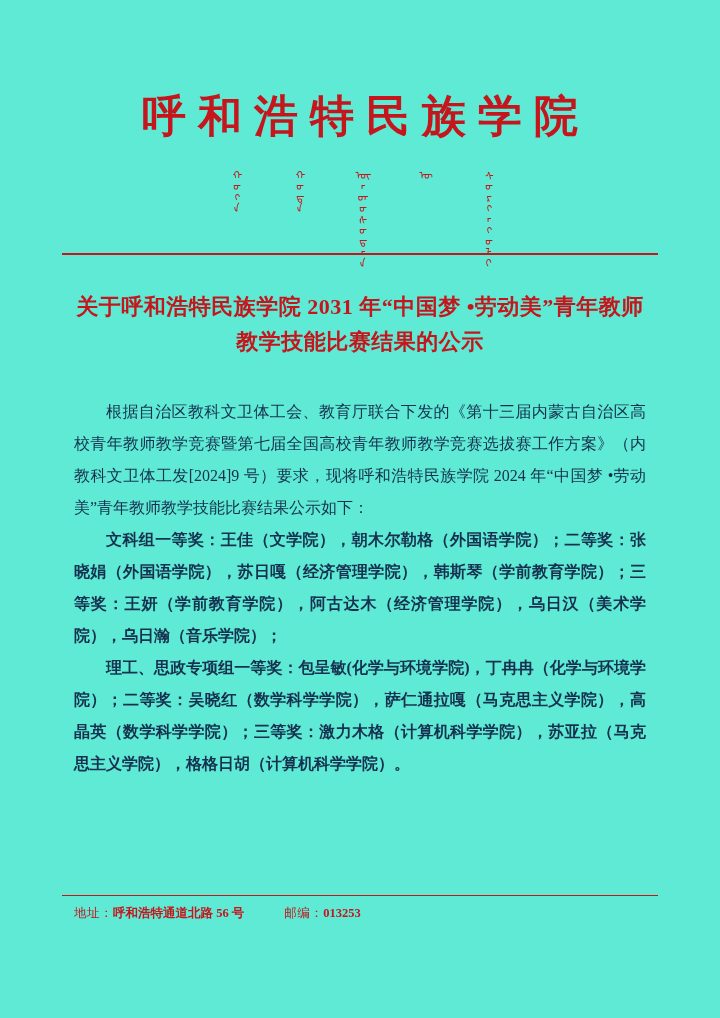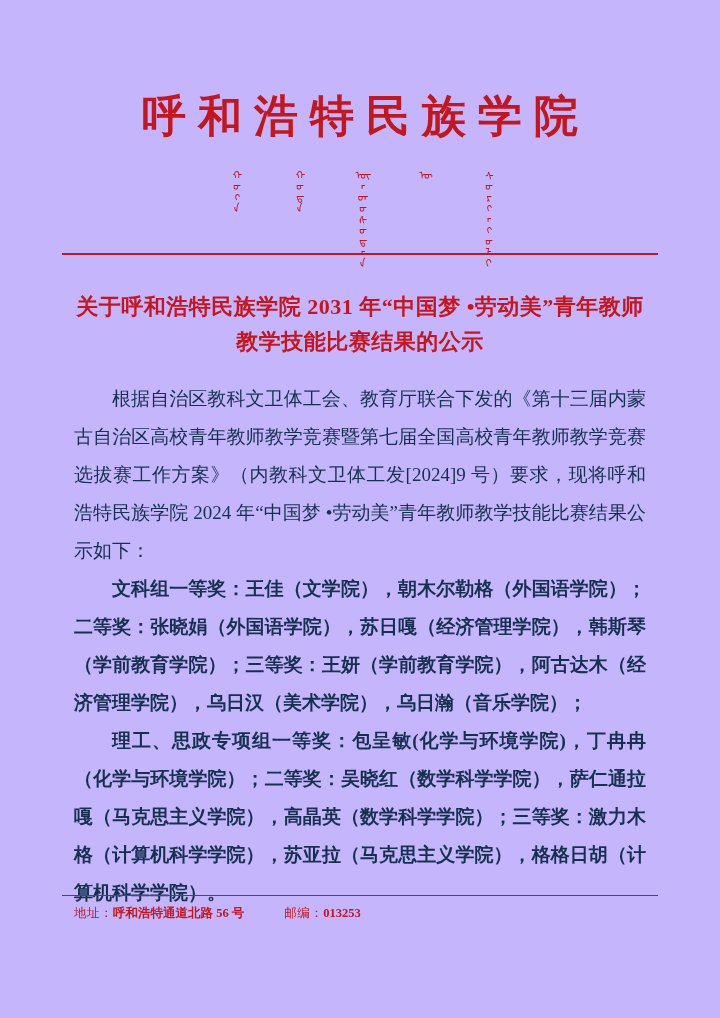--- a/index.html
+++ b/index.html
@@ -10,21 +10,21 @@
     width: 720px;
     height: 1018px;
     background: #ffffff;
     font-family: "Liberation Serif", serif;
     overflow: hidden;
   }
   .page {
     position: relative;
     width: 720px;
     height: 1018px;
-    background: #c4b5fd;
+    background: #5eead4;
     box-sizing: border-box;
   }
 
   
   .letterhead {
     padding-top: 92px;
     text-align: center;
   }
   .org-name {
     color: #c4161c;
@@ -66,23 +66,23 @@
     text-align: center;
     color: #c4161c;
     font-weight: bold;
     font-size: 22px;
     line-height: 1.62;
     letter-spacing: 0.5px;
   }
 
   
   .body-text {
-    margin: 20px 74px 0 74px;
+    margin: 36px 74px 0 74px;
     color: #16314f;
-    font-size: 19px;
+    font-size: 16px;
     line-height: 2.0;
     text-align: justify;
     text-justify: inter-ideograph;
   }
   .body-text p {
     margin: 0;
     text-indent: 2em;
   }
   .body-text .cat {
     font-weight: bold;

